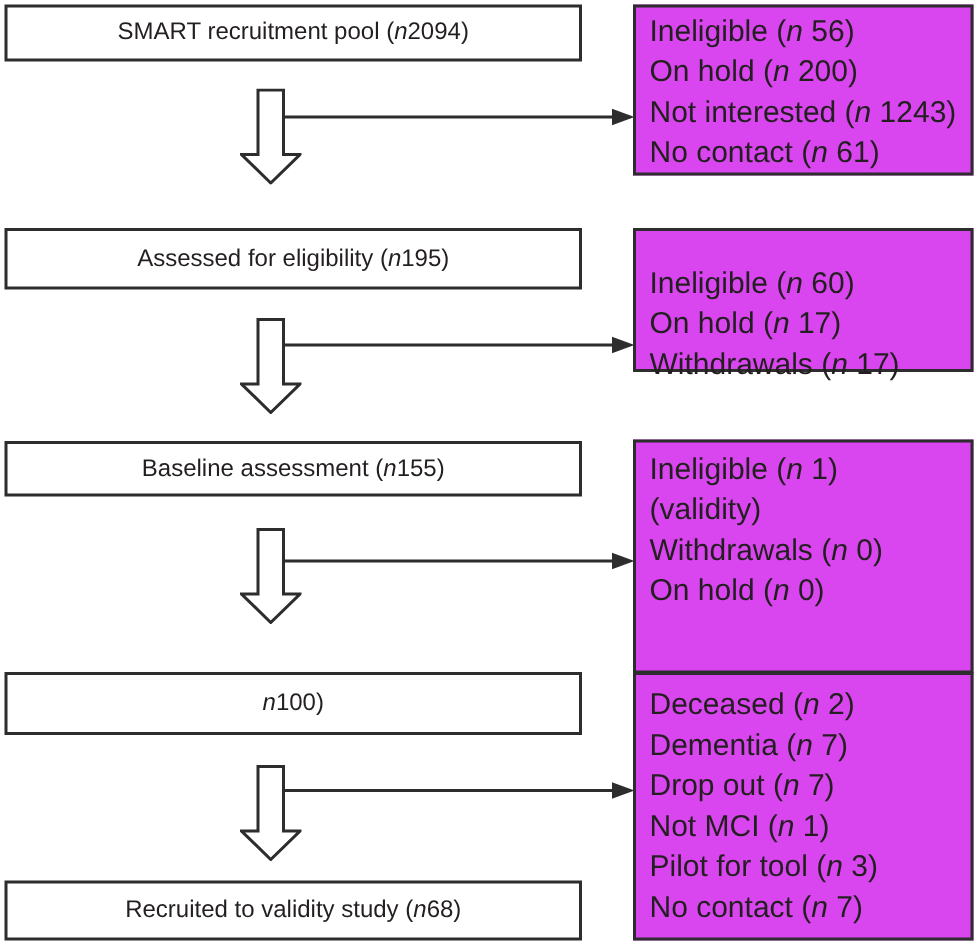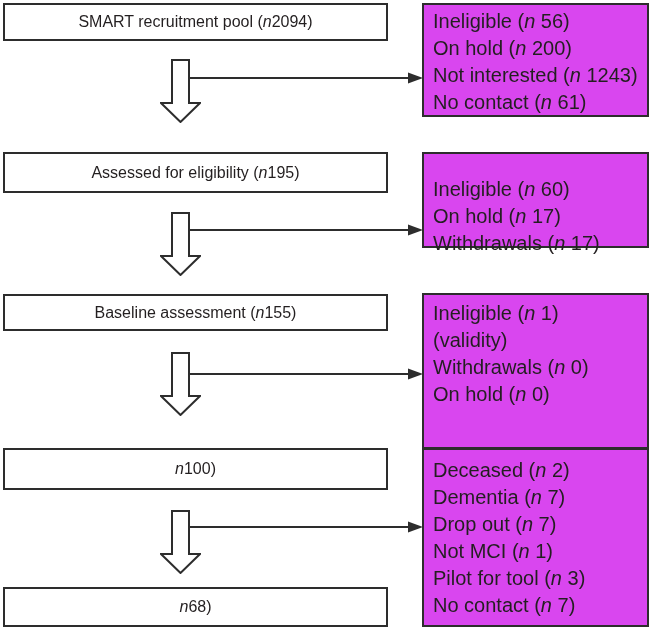--- a/index.html
+++ b/index.html
@@ -120,17 +120,18 @@
 
   <svg class="arrow" style="top:510px;left:160px" width="41" height="64" viewBox="0 0 41 64">
     <polygon points="12,1 29,1 29,44 40,44 20.5,63 1,44 12,44" fill="#ffffff" stroke="#2d2d2d" stroke-width="2"></polygon>
   </svg>
   <svg class="arrow" style="top:519px;left:189px" width="234" height="16" viewBox="0 0 234 16">
     <line x1="0" y1="8" x2="220" y2="8" stroke="#2d2d2d" stroke-width="2"></line>
     <polygon points="219,2.5 234,8 219,13.5" fill="#2d2d2d"></polygon>
   </svg>
 
   <div class="mbox" style="top:587px;height:40px">
+    <span>Recruited to validity study (</span>
       <i>n</i>
       <span> 68)</span>
   </div>
 
 </div>
 
 </body></html>

